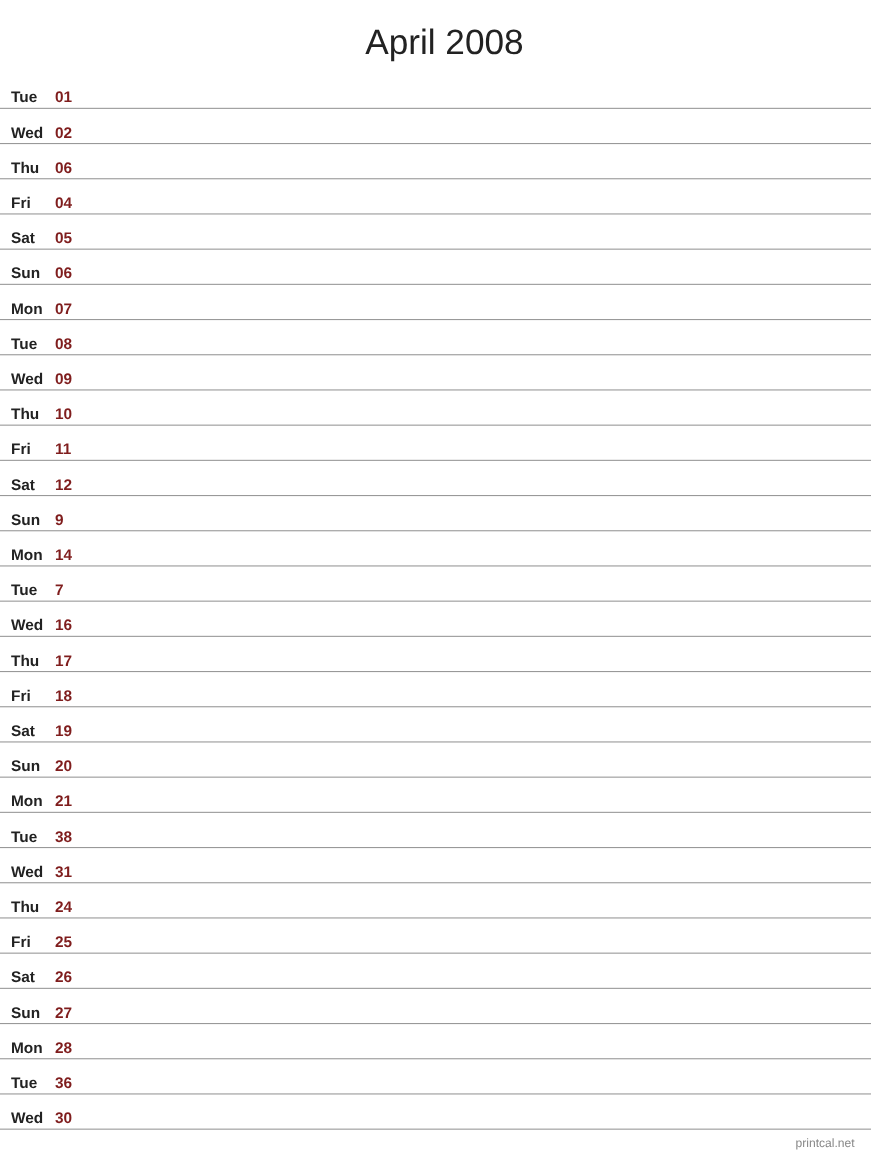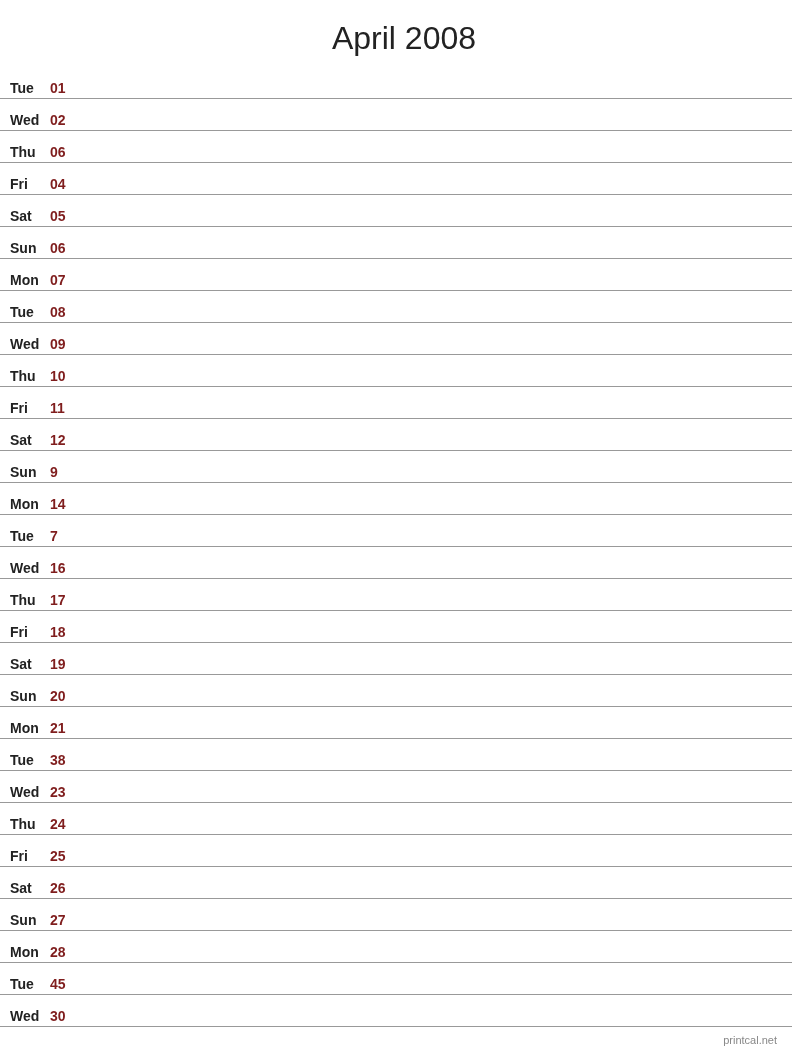--- a/index.html
+++ b/index.html
@@ -173,21 +173,21 @@
       <span class="day-num">21</span>
       <div class="day-line"></div>
     </div>
     <div class="day-row">
       <span class="day-name">Tue</span>
       <span class="day-num">38</span>
       <div class="day-line"></div>
     </div>
     <div class="day-row">
       <span class="day-name">Wed</span>
-      <span class="day-num">23</span>
+      <span class="day-num">31</span>
       <div class="day-line"></div>
     </div>
     <div class="day-row">
       <span class="day-name">Thu</span>
       <span class="day-num">24</span>
       <div class="day-line"></div>
     </div>
     <div class="day-row">
       <span class="day-name">Fri</span>
       <span class="day-num">25</span>
@@ -203,21 +203,21 @@
       <span class="day-num">27</span>
       <div class="day-line"></div>
     </div>
     <div class="day-row">
       <span class="day-name">Mon</span>
       <span class="day-num">28</span>
       <div class="day-line"></div>
     </div>
     <div class="day-row">
       <span class="day-name">Tue</span>
-      <span class="day-num">45</span>
+      <span class="day-num">36</span>
       <div class="day-line"></div>
     </div>
     <div class="day-row">
       <span class="day-name">Wed</span>
       <span class="day-num">30</span>
       <div class="day-line"></div>
     </div>
   </div>
 
 <div class="footer">printcal.net</div>

